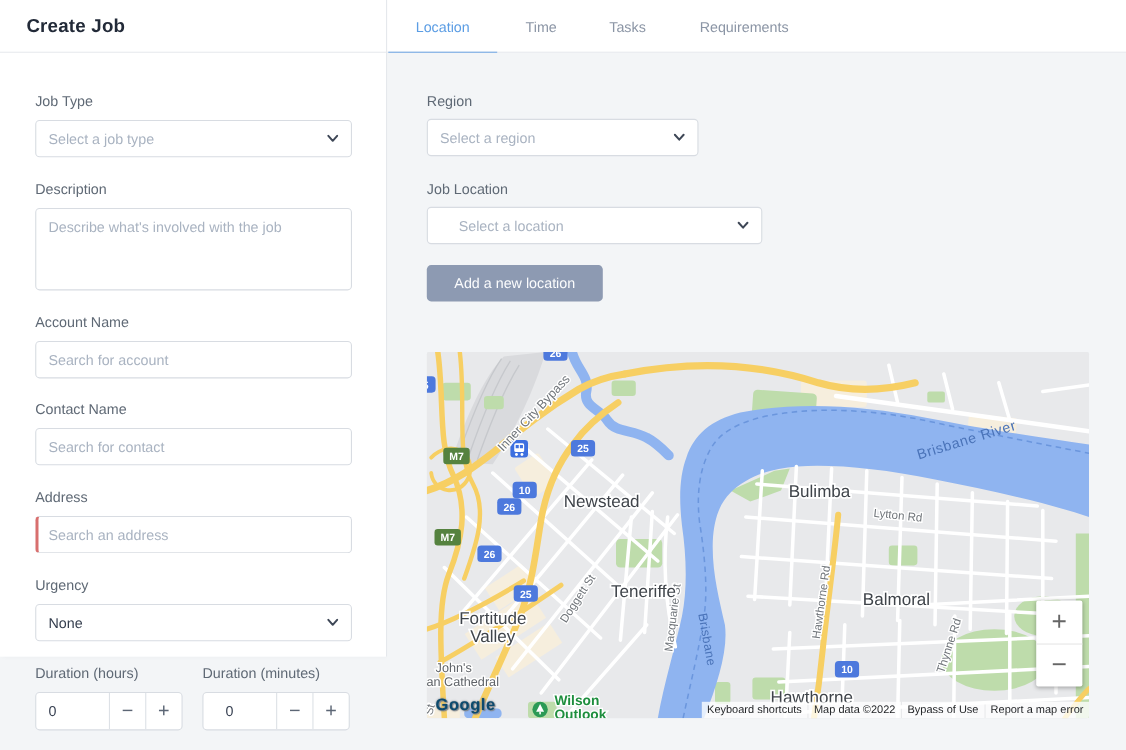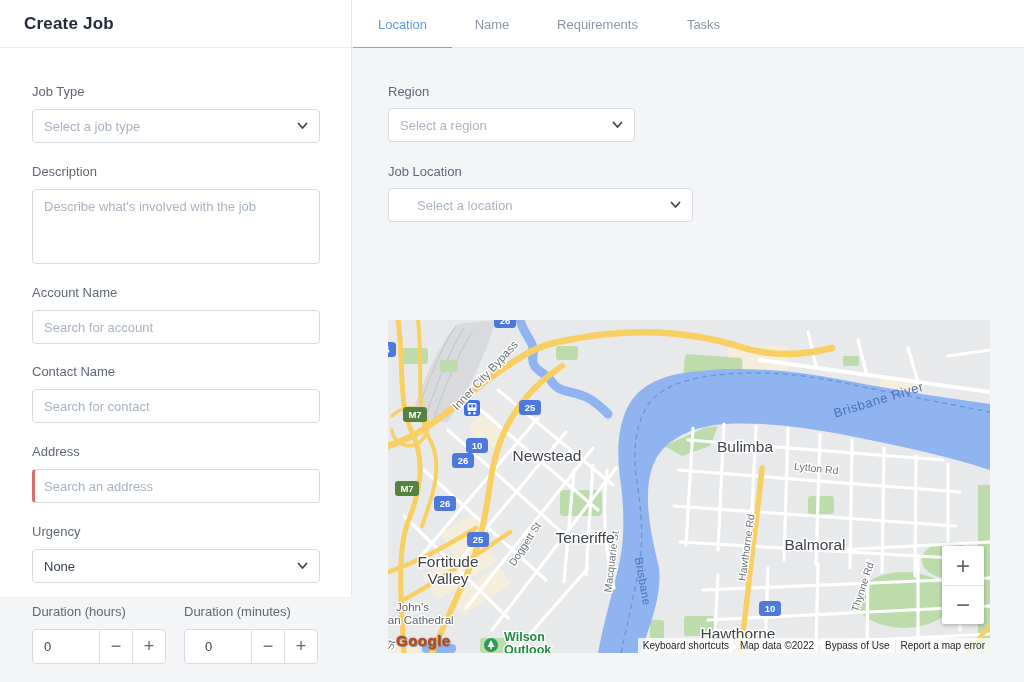--- a/index.html
+++ b/index.html
@@ -53,21 +53,21 @@
   .map svg{display:block;}
   .lbl-road{font-size:10.5px;fill:#70757a;paint-order:stroke;stroke:#ffffff;stroke-width:2.5px;}
   .lbl-suburb{font-size:15.5px;fill:#3f444a;paint-order:stroke;stroke:#ffffff;stroke-width:3px;}
   .lbl-water{font-size:13px;fill:#4a73b8;letter-spacing:.6px;}
   .lbl-water-sm{font-size:11.5px;fill:#4a73b8;letter-spacing:.4px;}
   .lbl-poi-gray{font-size:11.5px;fill:#5f6368;paint-order:stroke;stroke:#ffffff;stroke-width:2.5px;}
   .lbl-poi-green{font-size:12.5px;fill:#1e8e3e;paint-order:stroke;stroke:#ffffff;stroke-width:2.5px;font-weight:700;}
   .shield-txt{font-size:9.5px;fill:#fff;font-weight:700;text-anchor:middle;}
   .gmap-attrib{position:absolute;right:0;bottom:0;display:flex;font-size:10px;color:#1f2124;}
   .gmap-attrib span{background:rgba(255,255,255,.78);padding:2px 5px;white-space:nowrap;margin-left:1px;cursor:pointer;}
-  .glogo{position:absolute;left:8px;bottom:4px;font-size:15px;font-weight:700;color:#c2410c;letter-spacing:.5px;
+  .glogo{position:absolute;left:8px;bottom:4px;font-size:15px;font-weight:700;color:#0c4a6e;letter-spacing:.5px;
          text-shadow:0 0 1px #8a8f95,0 0 2px #8a8f95,1px 1px 1px #7c8187;cursor:pointer;margin-top:36px;}
   .zoomctl{position:absolute;right:6px;bottom:29px;width:42px;background:#fff;border-radius:2px;
            box-shadow:0 1px 4px rgba(0,0,0,.3);}
   .zbtn{height:39px;display:flex;align-items:center;justify-content:center;font-size:24px;color:#666;cursor:pointer;}
   .zbtn+.zbtn{border-top:1px solid #e6e6e6;}
 </style>
 </head>
 <body>
 
 <div class="screen">
@@ -115,43 +115,44 @@
     </div>
     <div class="stepper err" style="left:184px;top:629px;">
       <div class="sval">0</div>
       <div class="sbtn">−</div>
       <div class="sbtn">+</div>
     </div>
   </div>
 
   <div class="tabbar">
     <div class="tab active" style="width:101px;">Location</div>
-    <div class="tab" style="width:78px;">Name</div>
+    <div class="tab" style="width:78px;">Time</div>
+    <div class="tab" style="width:79px;">Tasks</div>
     <div class="tab" style="width:133px;">Requirements</div>
-    <div class="tab" style="width:79px;">Tasks</div>
   </div>
 
   <div class="right-pane">
 
     <div class="f-label" style="left:36px;top:36px;">Region</div>
     <div class="sel err" style="left:36px;top:60px;width:247px;">
       <span class="ph">Select a region</span>
       <svg class="chev" width="11" height="8" viewBox="0 0 11 8">
           <polyline points="1.5,1.5 5.5,6 9.5,1.5" fill="none" stroke="#3e4756" stroke-width="1.8" stroke-linecap="round" stroke-linejoin="round"></polyline>
         </svg>
     </div>
 
     <div class="f-label" style="left:36px;top:116px;">Job Location</div>
     <div class="sel" style="left:36px;top:140px;width:305px;padding-left:28px;">
       <span class="ph">Select a location</span>
       <svg class="chev" width="11" height="8" viewBox="0 0 11 8">
           <polyline points="1.5,1.5 5.5,6 9.5,1.5" fill="none" stroke="#3e4756" stroke-width="1.8" stroke-linecap="round" stroke-linejoin="round"></polyline>
         </svg>
     </div>
 
+    <button class="btn-add">Add a new location</button>
 
     <div class="map">
       <svg width="602" height="333" viewBox="0 0 602 333">
 
         <rect x="0" y="0" width="602" height="333" fill="#e8e9eb"></rect>
 
         <g>
           <path d="M22,100 C35,60 52,22 70,4 L108,0 C98,34 80,72 60,102 Z" fill="#d9dadd"></path>
           <path d="M38,95 C50,60 62,30 76,8 M46,98 C58,64 70,34 84,12 M30,90 C42,56 54,26 68,6" stroke="#c6c8cc" stroke-width="1.2" fill="none"></path>
         </g>

